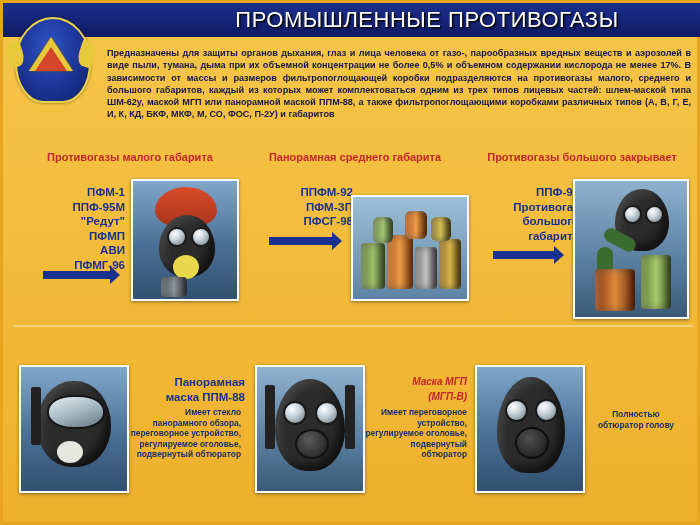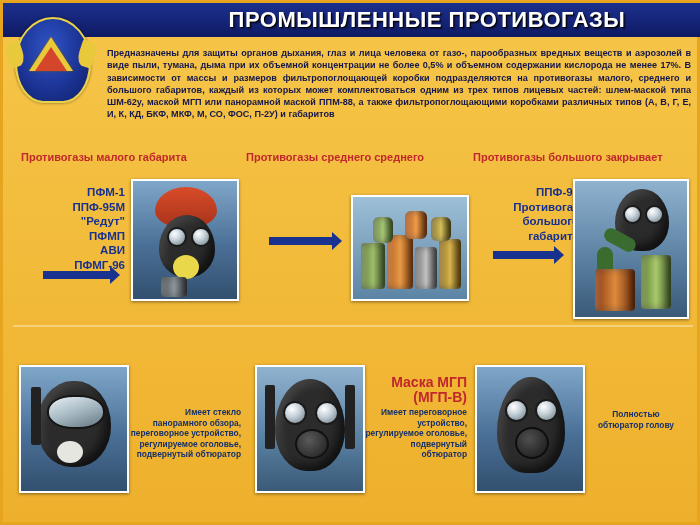--- a/index.html
+++ b/index.html
@@ -18,21 +18,21 @@
   }
   
   .header{
     position:absolute;left:0;top:0;width:700px;height:34px;
     background:linear-gradient(180deg,#1b2f8a 0%,#16257a 50%,#0f1a63 100%);
   }
   .header-title{
     position:absolute;left:160px;top:4px;width:528px;
     text-align:center;
     color:#ffffff;
-    font-size:22px;font-weight:bold;letter-spacing:.5px;
+    font-size:22px;font-weight:normal;letter-spacing:.5px;
     text-shadow:1px 1px 0 #000, 2px 2px 2px rgba(0,0,0,.5);
     white-space:nowrap;
   }
   
   .emblem{
     position:absolute;left:6px;top:8px;width:84px;height:92px;
   }
   .emblem .shield{
     position:absolute;left:6px;top:6px;width:72px;height:82px;
     background:radial-gradient(ellipse at 45% 35%,#2f54c8 0%,#1a3190 60%,#0e1f66 100%);
@@ -61,34 +61,34 @@
   .emblem .wing-r{right:-2px;transform:rotate(18deg) scaleX(-1);}
   
   .intro{
     position:absolute;left:104px;top:44px;width:584px;
     font-size:9.1px;line-height:12.3px;color:#14174a;
     font-weight:bold;text-align:justify;
   }
   
   .sec-cap{
     position:absolute;font-size:11px;font-weight:bold;color:#c1272d;
-    text-align:left;white-space:nowrap;
+    text-align:center;white-space:nowrap;
   }
   #cap-small{left:18px;top:148px;width:218px;}
   #cap-mid{left:243px;top:148px;width:218px;}
   #cap-big{left:470px;top:148px;width:218px;}
   
   .blue-label{
     position:absolute;color:#19318f;font-weight:bold;font-size:11.5px;
     line-height:14.5px;text-align:right;white-space:pre-line;
   }
   
   .red-label{
-    position:absolute;color:#c1272d;font-weight:bold;font-size:14px;
-    line-height:14.5px;text-align:center;white-space:pre-line;
+    position:absolute;color:#c1272d;font-weight:bold;font-size:10px;
+    line-height:14.5px;text-align:center;white-space:pre-line;font-style:italic;
   }
   .small-note{
     position:absolute;color:#15306a;font-size:8.4px;line-height:10.6px;
     font-weight:bold;text-align:right;white-space:pre-line;
   }
   
   .arrow{position:absolute;height:8px;background:#19318f;}
   .arrow:after{
     content:"";position:absolute;right:-9px;top:-5px;
     border-left:10px solid #19318f;
@@ -144,41 +144,44 @@
     <div class="shield"></div>
     <div class="wing-l"></div>
     <div class="wing-r"></div>
     <div class="star"></div>
     <div class="star-inner"></div>
   </div>
 
   <div class="intro">Предназначены для защиты органов дыхания, глаз и лица человека от газо-, парообразных вредных веществ и аэрозолей в виде пыли, тумана, дыма при их объемной концентрации не более 0,5% и объемном содержании кислорода не менее 17%. В зависимости от массы и размеров фильтропоглощающей коробки подразделяются на противогазы малого, среднего и большого габаритов, каждый из которых может комплектоваться одним из трех типов лицевых частей: шлем-маской типа ШМ-62у, маской МГП или панорамной маской ППМ-88, а также фильтропоглощающими коробками различных типов (А, В, Г, Е, И, К, КД, БКФ, МКФ, М, СО, ФОС, П-2У) и габаритов</div>
 
   <div class="sec-cap" id="cap-small">Противогазы малого габарита</div>
-  <div class="sec-cap" id="cap-mid">Противогазы среднего среднего</div>
+  <div class="sec-cap" id="cap-mid">Панорамная среднего габарита</div>
   <div class="sec-cap" id="cap-big">Противогазы большого закрывает</div>
 
   <div class="blue-label" style="left:14px;top:182px;width:108px;">ПФМ-1
 ППФ-95М
 "Редут"
 ПФМП
 АВИ
 ПФМГ-96</div>
   <div class="arrow" style="left:40px;top:268px;width:68px;"></div>
 
   <div class="photo" style="left:128px;top:176px;width:104px;height:118px;">
     <div class="ph-bg bg-blue"></div>
     <div class="helmet" style="left:22px;top:6px;width:62px;height:40px;"></div>
     <div class="mask-body" style="left:26px;top:34px;width:56px;height:62px;"></div>
     <div class="eye" style="left:34px;top:46px;width:16px;height:16px;"></div>
     <div class="eye" style="left:58px;top:46px;width:16px;height:16px;"></div>
     <div class="chin" style="left:40px;top:74px;width:26px;height:24px;"></div>
     <div class="filter-can" style="left:28px;top:96px;width:26px;height:20px;background:linear-gradient(90deg,#4a4f52,#8e969b,#3d4346);"></div>
   </div>
 
+  <div class="blue-label" style="left:246px;top:182px;width:104px;">ППФМ-92
+ПФМ-ЗП
+ПФСГ-98</div>
   <div class="arrow" style="left:266px;top:234px;width:64px;"></div>
 
   <div class="photo" style="left:348px;top:192px;width:114px;height:102px;">
     <div class="ph-bg bg-teal"></div>
     <div class="filter-can" style="left:8px;top:46px;width:24px;height:46px;background:linear-gradient(90deg,#5f7a3e,#9fbf6a,#4d6632);"></div>
     <div class="filter-can" style="left:34px;top:38px;width:26px;height:54px;background:linear-gradient(90deg,#b05a1e,#e89a46,#8d4412);"></div>
     <div class="filter-can" style="left:62px;top:50px;width:22px;height:42px;background:linear-gradient(90deg,#6d6d6d,#c3c3c3,#595959);"></div>
     <div class="filter-can" style="left:86px;top:42px;width:22px;height:50px;background:linear-gradient(90deg,#8a6a1e,#d8b54d,#6d5214);"></div>
     <div class="filter-can" style="left:20px;top:20px;width:20px;height:26px;background:linear-gradient(90deg,#5f7a3e,#a9c977,#4d6632);border-radius:6px;"></div>
     <div class="filter-can" style="left:52px;top:14px;width:22px;height:28px;background:linear-gradient(90deg,#a8511c,#ef9e4a,#7e3c10);border-radius:6px;"></div>
@@ -204,20 +207,22 @@
 
   <div class="bottom-divider"></div>
 
   <div class="photo" style="left:16px;top:362px;width:106px;height:124px;">
     <div class="ph-bg bg-blue"></div>
     <div class="mask-body" style="left:16px;top:14px;width:74px;height:86px;border-radius:48% 48% 46% 46%/52% 52% 48% 48%;"></div>
     <div style="position:absolute;left:26px;top:28px;width:54px;height:30px;border-radius:26px/16px;background:linear-gradient(160deg,#e8f0f4 0%,#9fb3bd 55%,#64757e 100%);border:2px solid #151515;"></div>
     <div class="chin" style="left:36px;top:74px;width:26px;height:22px;background:#e6e6e0;"></div>
     <div class="strap" style="left:10px;top:20px;width:10px;height:58px;"></div>
   </div>
+  <div class="blue-label" style="left:124px;top:372px;width:118px;text-align:right;">Панорамная
+маска ППМ-88</div>
   <div class="small-note" style="left:126px;top:404px;width:112px;">Имеет стекло панорамного обзора, переговорное устройство, регулируемое оголовье, подвернутый обтюратор</div>
 
   <div class="photo" style="left:252px;top:362px;width:106px;height:124px;">
     <div class="ph-bg bg-blue2"></div>
     <div class="mask-body" style="left:18px;top:12px;width:70px;height:92px;"></div>
     <div class="eye" style="left:26px;top:34px;width:20px;height:20px;"></div>
     <div class="eye" style="left:58px;top:34px;width:20px;height:20px;"></div>
     <div style="position:absolute;left:38px;top:62px;width:30px;height:26px;border-radius:50%;background:radial-gradient(circle at 40% 35%,#5a5a5a,#1c1c1c);border:2px solid #111;"></div>
     <div class="strap" style="left:8px;top:18px;width:10px;height:64px;"></div>
     <div class="strap" style="right:8px;top:18px;width:10px;height:64px;"></div>

